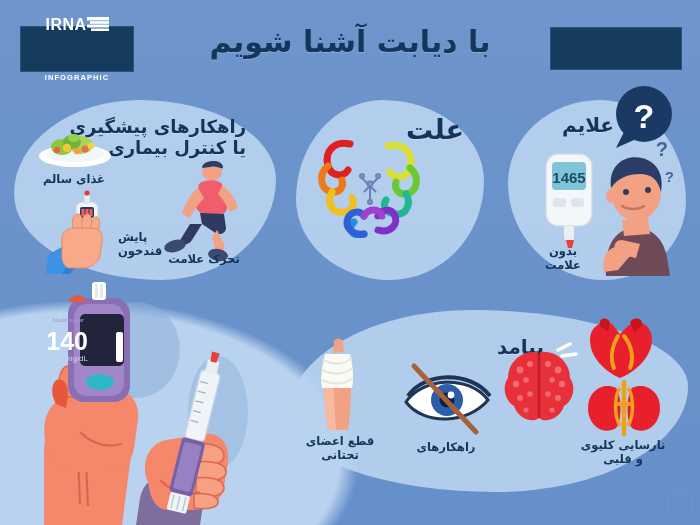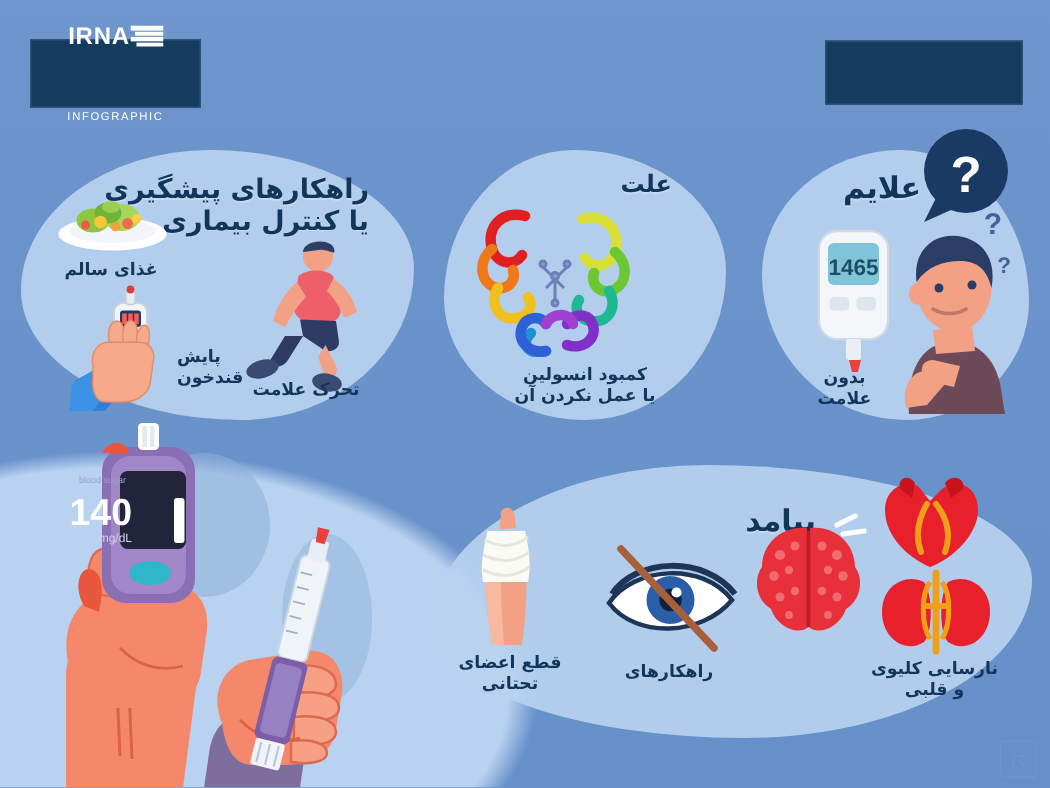--- a/index.html
+++ b/index.html
@@ -32,21 +32,21 @@
     gap: 2px;
   }
   .logo-row { display: flex; align-items: center; }
   .logo-flag { width: 22px; height: 15px; display: block; }
   .logo-word {
     color: #ffffff; font-weight: bold; font-size: 16px;
     letter-spacing: 0.5px; line-height: 1;
     font-family: "Liberation Sans", sans-serif;
   }
   .logo-sub {
-    color: #ffffff; font-size: 7.5px; font-weight: normal;
+    color: #ffffff; font-size: 7.5px; font-weight: bold;
     letter-spacing: 1.1px; line-height: 1;
     font-family: "Liberation Sans", sans-serif;
     margin-top: 39px;
   }
   .corner-bar {
     position: absolute; right: 18px; top: 27px;
     width: 132px; height: 43px;
     background: #153c5f; border: 1px solid #2a5378;
   }
   .main-title {
@@ -92,21 +92,21 @@
   }
   .cap {
     position: absolute;
     color: #12355a; font-weight: bold;
     font-size: 11.5px; line-height: 1.22;
     text-align: center; white-space: pre-line;
   }
 
   
   .t-prevention { right: 30px; top: 16px; font-size: 18px; text-align: right; }
-  .t-cause      { right: 36px; top: 14px; font-size: 16px; }
+  .t-cause      { right: 20px; top: 14px; font-size: 27px; }
   .t-symptoms   { right: 16px; top: 32px; font-size: 20px; }
   .t-outcome    { right: 144px; top: 26px; font-size: 20px; }
 
   
   .icon { position: absolute; }
 
   
   .scene {
     position: absolute; left: 0; top: 272px;
     width: 290px; height: 253px;
@@ -136,20 +136,21 @@
         <rect x="0" y="7.6" width="22" height="3.0" fill="#ffffff"></rect>
         <rect x="4" y="11.4" width="18" height="2.6" fill="#ffffff"></rect>
       </svg>
       <span class="logo-word">IRNA</span>
     </div>
     <span class="logo-sub">INFOGRAPHIC</span>
   </div>
 
   <div class="corner-bar"></div>
 
+  <div class="main-title">با دیابت آشنا شویم</div>
 
   <div class="blob prevention"></div>
   <div class="blob cause"></div>
   <div class="blob symptoms"></div>
   <div class="blob outcome"></div>
 
   <div class="card" style="left:14px; top:100px; width:262px; height:180px;">
 
     <div class="card-title t-prevention">راهکارهای پیشگیری
 یا کنترل بیماری</div>
@@ -228,22 +229,20 @@
       </g>
       <g stroke="#6f7fb8" stroke-width="2" fill="none">
         <path d="M52 52 L60 60 L68 52 M60 60 L60 74 M54 66 L60 60 L66 66"></path>
         <circle cx="60" cy="58" r="2.4" fill="#8f9fd0"></circle>
         <circle cx="52" cy="50" r="2" fill="#8f9fd0"></circle>
         <circle cx="68" cy="50" r="2" fill="#8f9fd0"></circle>
         <circle cx="60" cy="76" r="2" fill="#8f9fd0"></circle>
       </g>
     </svg>
 
-    <div class="cap" style="left:18px; top:142px; width:152px; font-size:11.5px;">کمبود انسولین
-یا عمل نکردن آن</div>
   </div>
 
   <div class="card" style="left:508px; top:82px; width:192px; height:200px;">
 
     <div class="card-title t-symptoms" style="right:86px;">علایم</div>
 
     <svg class="icon" style="left:98px; top:2px;" width="76" height="70" viewBox="0 0 76 70">
       <circle cx="38" cy="30" r="28" fill="#1b3a63"></circle>
       <path d="M18 48 L10 64 L28 56 Z" fill="#1b3a63"></path>
       <text x="38" y="44" font-size="34" font-weight="bold" fill="#ffffff" text-anchor="middle" font-family="Liberation Sans, sans-serif">?</text>

